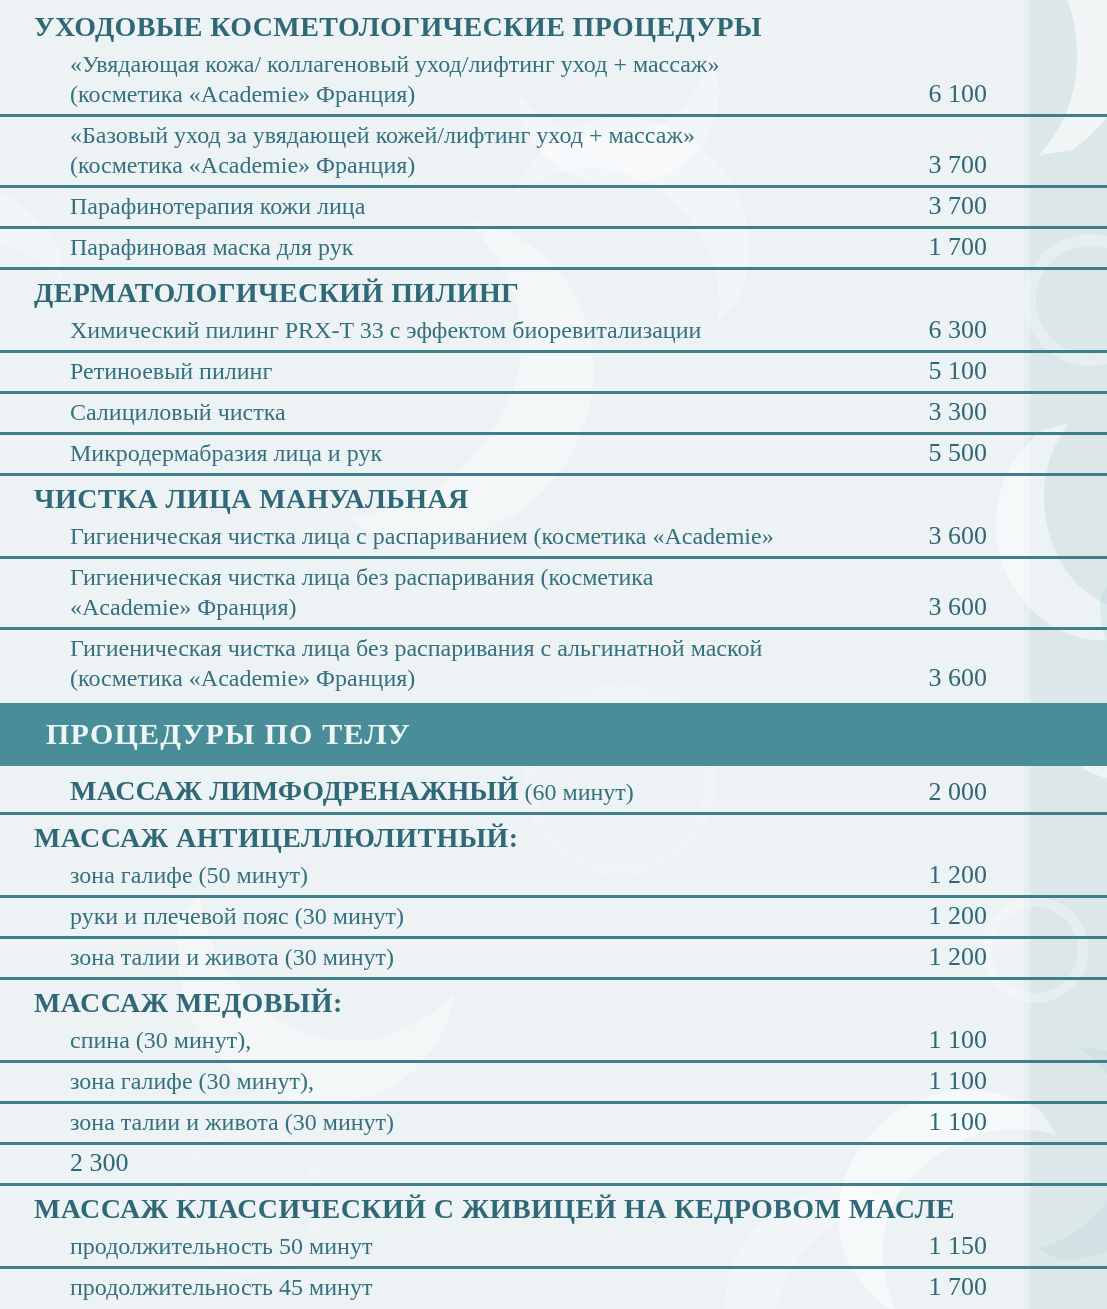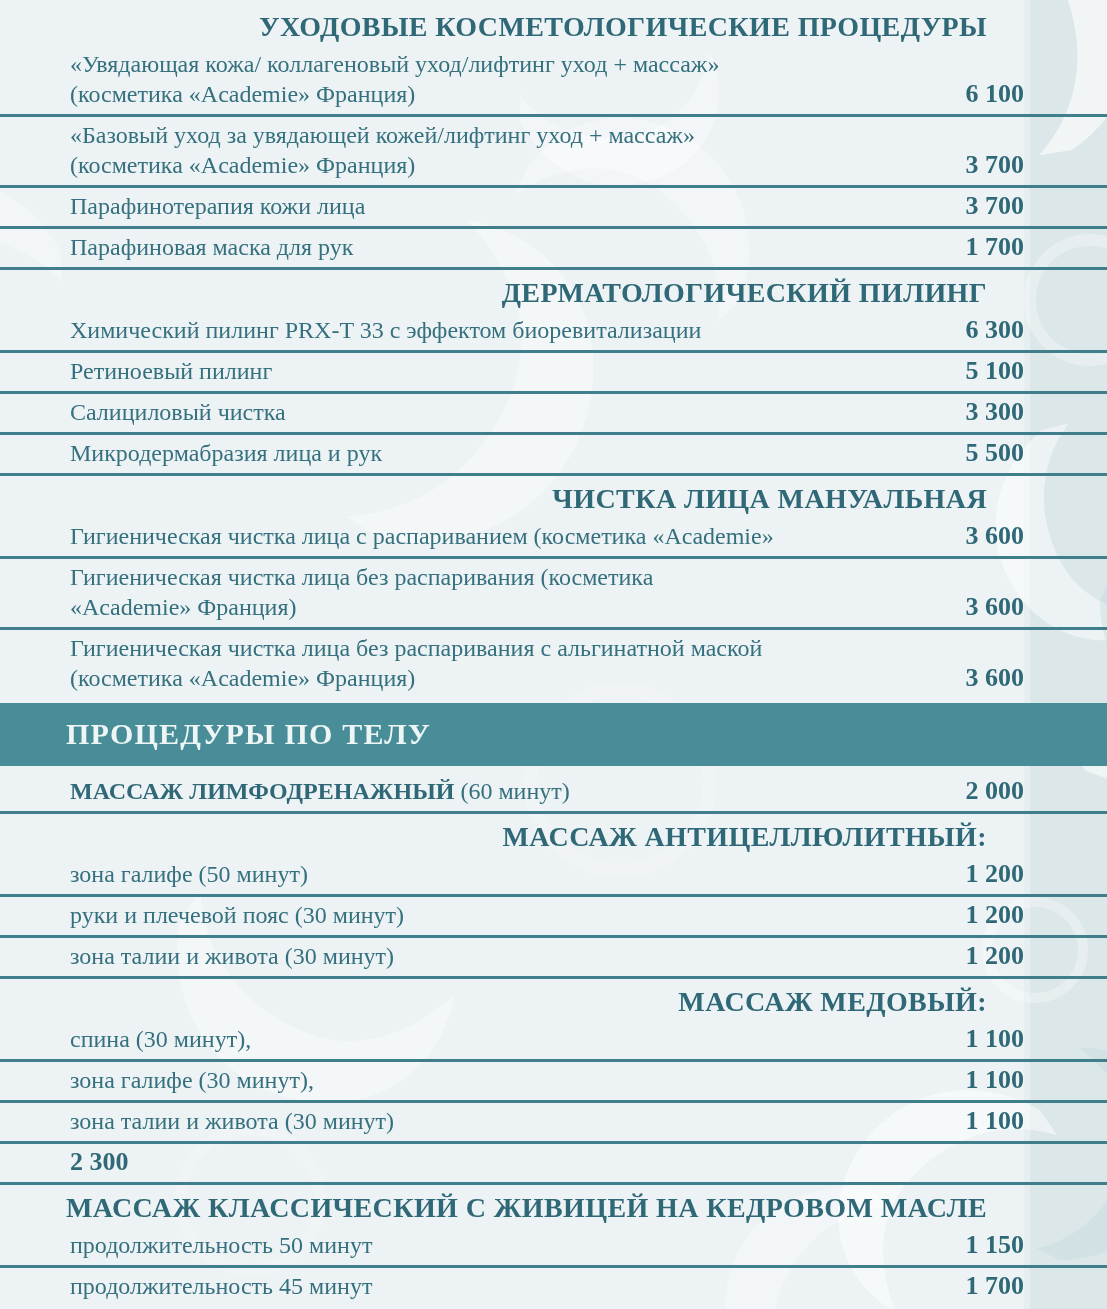--- a/index.html
+++ b/index.html
@@ -13,38 +13,37 @@
     color:var(--ink);
     font-family:"Liberation Serif","DejaVu Serif",serif;
   }
   .bg{position:absolute;inset:0;z-index:0;}
   .content{position:relative;z-index:1;padding-top:4px;}
 
   .title-row{
     font-size:28px;font-weight:700;line-height:33px;letter-spacing:.4px;
     color:var(--ink-strong);
     padding:6px 120px 3px 34px;
-    text-align:right;
   }
   .item-row{
     display:flex;align-items:flex-end;justify-content:space-between;
     padding:3px 0 5px 26px;
     margin-left:44px;
   }
   .lines{font-size:24px;line-height:30px;}
-  .line .b{font-weight:700;font-size:24px;color:var(--ink-strong);}
+  .line .b{font-weight:700;font-size:28px;color:var(--ink-strong);}
   .price{
-    font-size:26px;font-weight:700;line-height:30px;white-space:nowrap;
-    color:var(--ink-strong);padding-right:83px;flex-shrink:0;
+    font-size:26px;font-weight:400;line-height:30px;white-space:nowrap;
+    color:var(--ink-strong);padding-right:120px;flex-shrink:0;
   }
   .divider{height:3px;background:var(--line);}
   .banner-row{
     margin:5px 0 7px;background:var(--banner-bg);color:var(--banner-text);
     font-size:30px;font-weight:700;letter-spacing:1.2px;
-    line-height:36px;padding:13px 0 14px 66px;
+    line-height:36px;padding:13px 0 14px 46px;
   }
 </style>
 </head>
 <body>
 
 <svg class="bg" viewBox="0 0 1107 1309" width="1107" height="1309" aria-hidden="true">
   <rect width="1107" height="1309" fill="#e8eef0"></rect>
   <rect x="1024" y="0" width="83" height="1309" fill="#cfe1e4" opacity="0.55"></rect>
   <rect x="0" y="0" width="1030" height="1309" fill="#f1f6f7" opacity="0.5"></rect>
   <defs>

